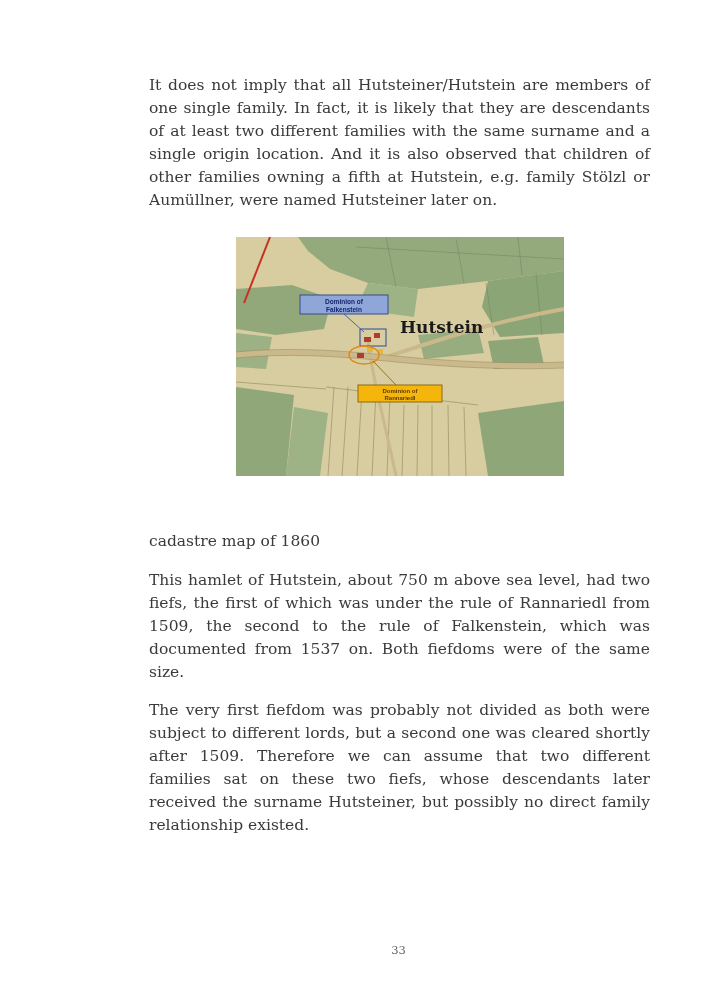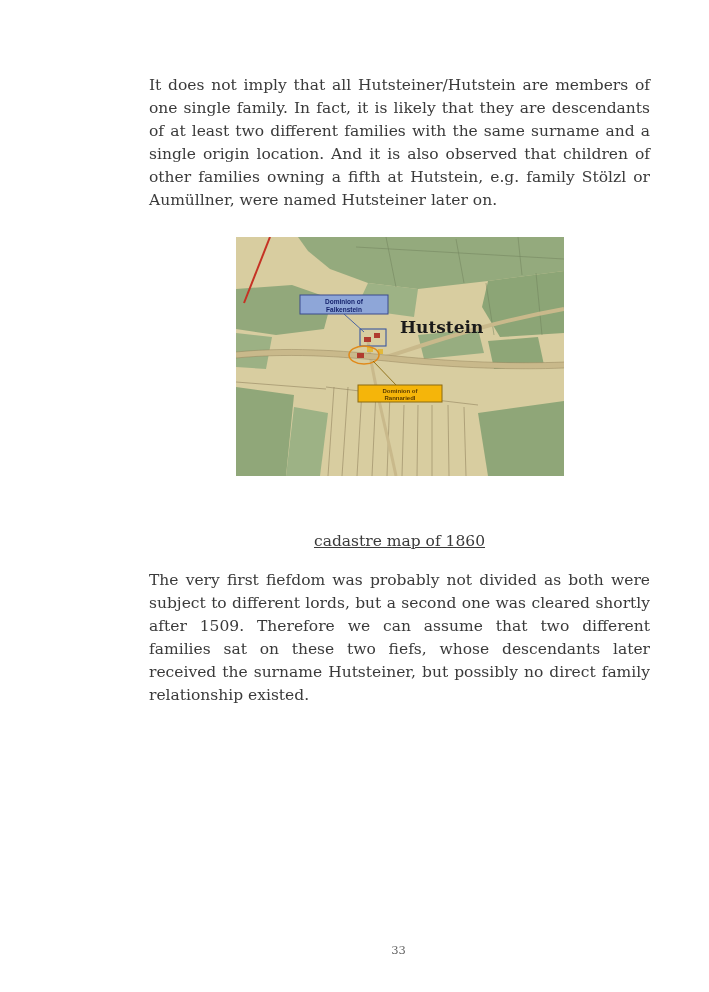--- a/index.html
+++ b/index.html
@@ -33,23 +33,22 @@
   figure.map-figure {
     margin: 17px auto 46px auto;
     width: 328px;
     height: 239px;
     padding: 8px;
   }
   p.caption {
     margin: 0 0 16px 0;
     font-size: 15.5px;
     line-height: 23px;
-    text-align: center;
+    text-align: left;
     color: #3a3a3a;
-    text-decoration: underline;
   }
   .page-number {
     position: absolute;
     left: 0;
     right: 0;
     top: 943px;
     text-align: center;
     font-size: 11.5px;
     color: #666666;
   }
@@ -145,18 +144,19 @@
         <text class="map-title" x="164" y="96" font-size="17" fill="#1a1a1a">Hutstein</text>
 
         <rect x="122" y="148" width="84" height="17" stroke="#8a6a10" stroke-width="1" fill="#f5b50a"></rect>
         <text class="map-smalltext" x="164" y="155.5" text-anchor="middle" font-size="6" fill="#5a3c00">Dominion of</text>
         <text class="map-smalltext" x="164" y="162.5" text-anchor="middle" font-size="6" fill="#5a3c00">Rannariedl</text>
       </svg>
     </figure>
 
     <p class="caption">cadastre map of 1860</p>
 
+    <p class="para">This hamlet of Hutstein, about 750 m above sea level, had two fiefs, the first of which was under the rule of Rannariedl from 1509, the second to the rule of Falkenstein, which was documented from 1537 on. Both fiefdoms were of the same size.</p>
 
     <p class="para">The very first fiefdom was probably not divided as both were subject to different lords, but a second one was cleared shortly after 1509. Therefore we can assume that two different families sat on these two fiefs, whose descendants later received the surname Hutsteiner, but possibly no direct family relationship existed.</p>
   </div>
 
   <div class="page-number">33</div>
 </div>
 
 </body></html>

